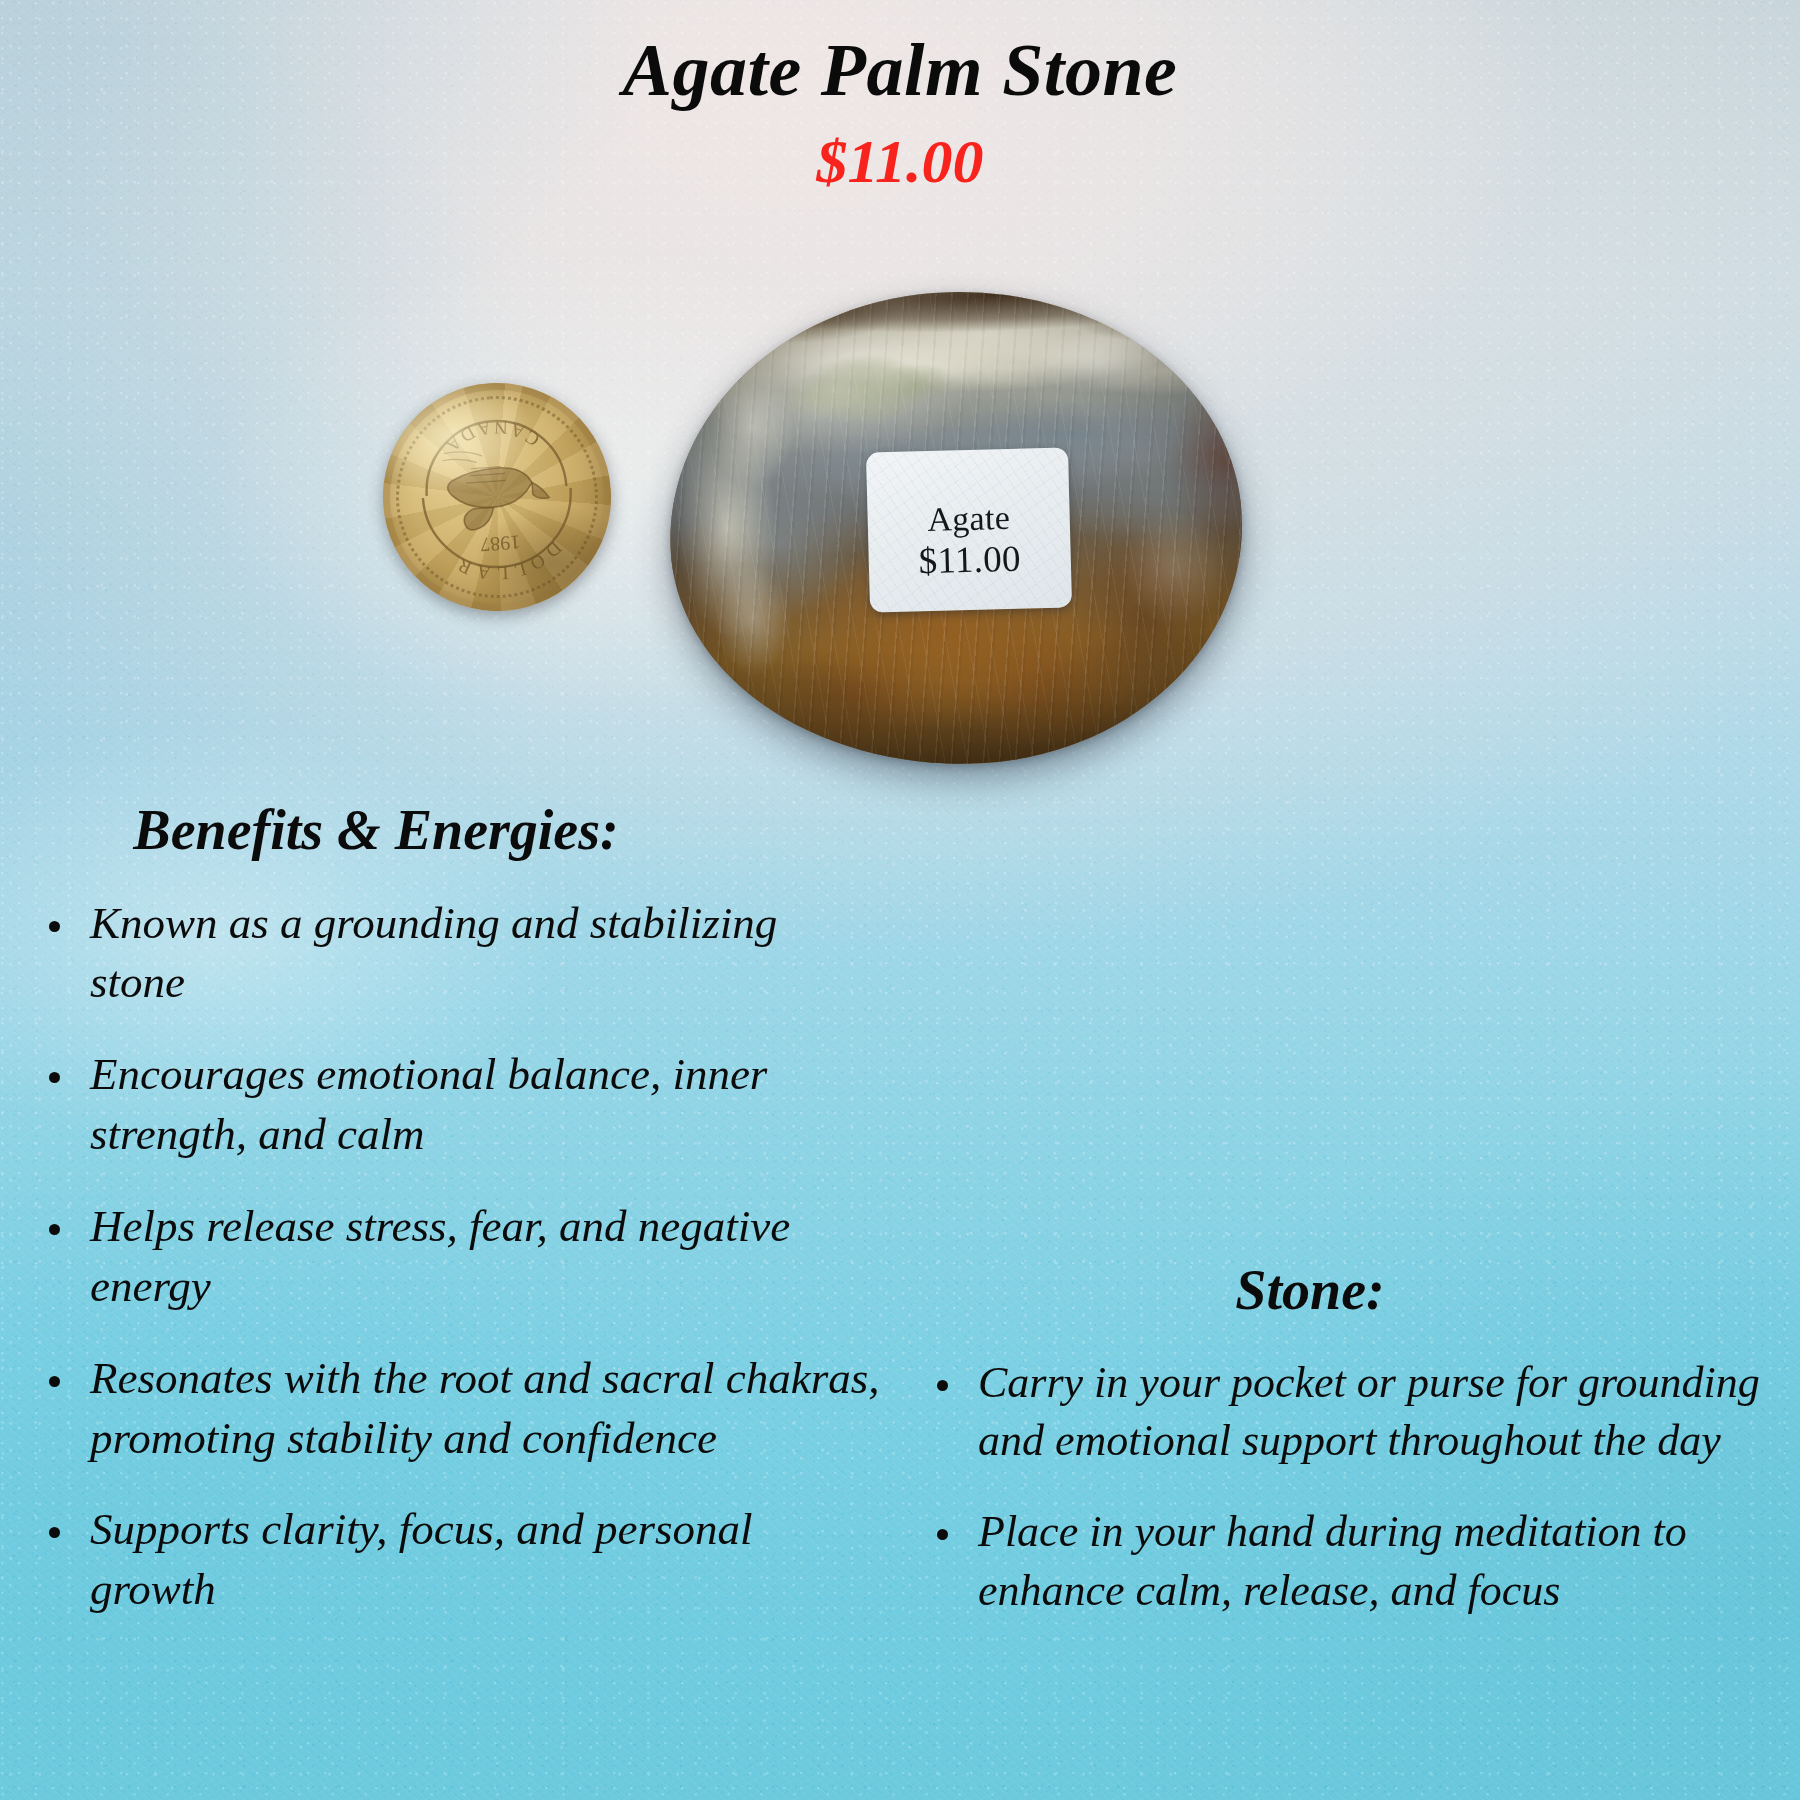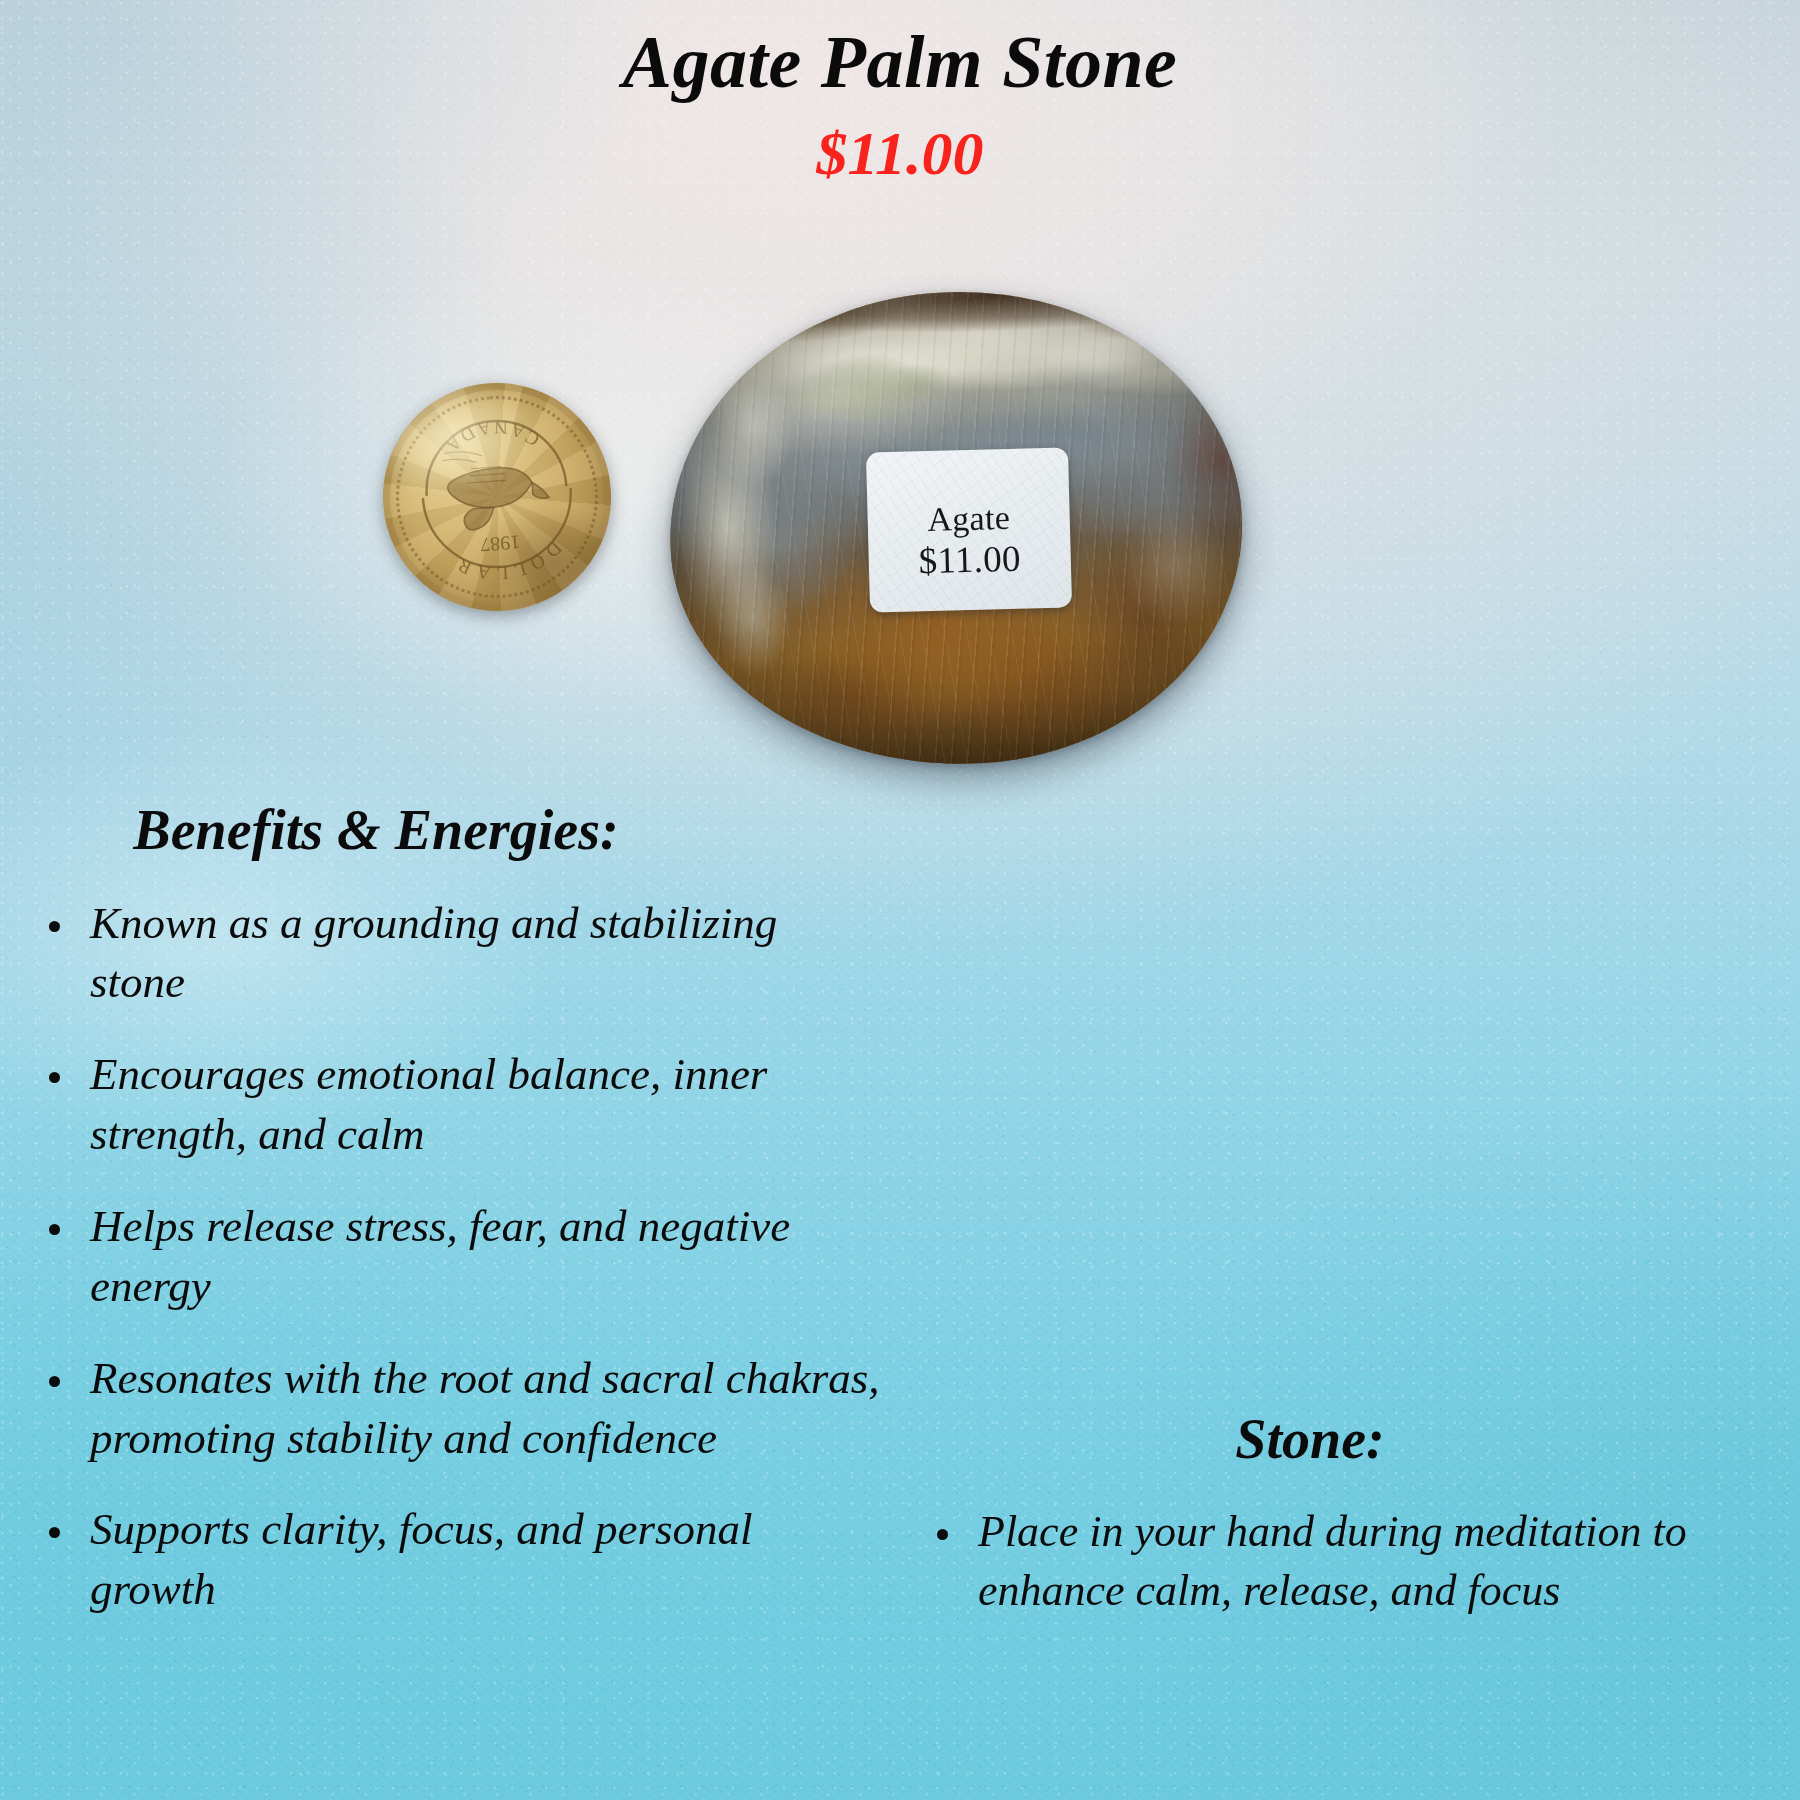--- a/index.html
+++ b/index.html
@@ -63,21 +63,21 @@
     background-size:17px 15px, 23px 21px, 29px 27px, 19px 25px, 33px 31px, 13px 17px;
   }
   .wall-tex2{
     position:absolute;inset:0;opacity:.22;mix-blend-mode:soft-light;
     background-image:
       repeating-linear-gradient(41deg, rgba(255,255,255,.5) 0 1px, rgba(0,0,0,.12) 1px 3px, transparent 3px 7px),
       repeating-linear-gradient(-27deg, rgba(255,255,255,.35) 0 1px, transparent 1px 6px);
   }
 
   
-  .title-block{position:absolute;top:24px;left:0;width:1800px;text-align:center;z-index:6;}
+  .title-block{position:absolute;top:32px;left:0;width:1800px;text-align:center;z-index:6;}
   .prod-title{
     font-family:"Liberation Serif", serif;
     font-weight:bold;font-style:italic;
     font-size:74px;line-height:1.04;color:#0b0b0b;
     letter-spacing:.5px;
   }
   .prod-price{
     font-family:"Liberation Serif", serif;
     font-weight:bold;font-style:italic;
     font-size:62px;line-height:1.1;color:#f8231c;
@@ -356,18 +356,19 @@
         <li><span class="dot"></span><span>Encourages emotional balance, inner strength, and calm</span></li>
         <li><span class="dot"></span><span>Helps release stress, fear, and negative energy</span></li>
         <li><span class="dot"></span><span>Resonates with the root and sacral chakras, promoting stability and confidence</span></li>
         <li><span class="dot"></span><span>Supports clarity, focus, and personal growth</span></li>
       </ul>
     </div>
 
     <div class="col col-right">
       <div class="col-head">Stone:</div>
       <ul class="pts">
+        <li><span class="dot"></span><span>Carry in your pocket or purse for grounding and emotional support throughout the day</span></li>
         <li><span class="dot"></span><span>Place in your hand during meditation to enhance calm, release, and focus</span></li>
       </ul>
     </div>
 
   </div>
 </div>
 
 </body></html>

